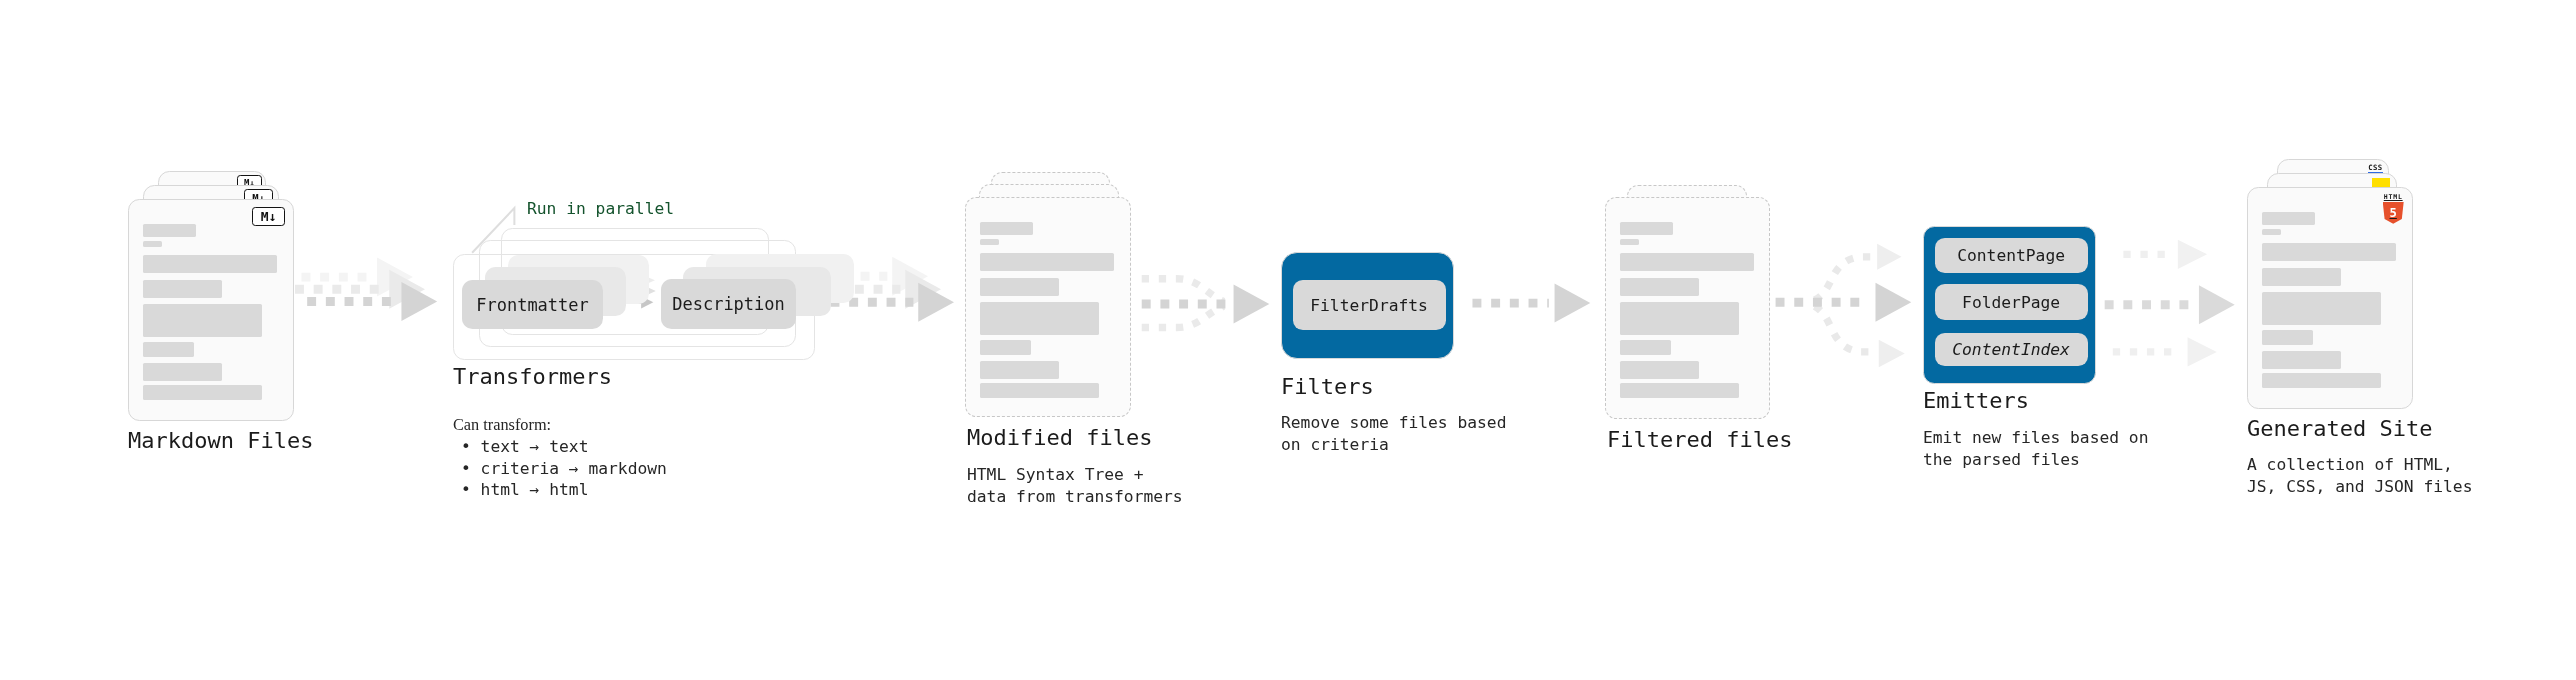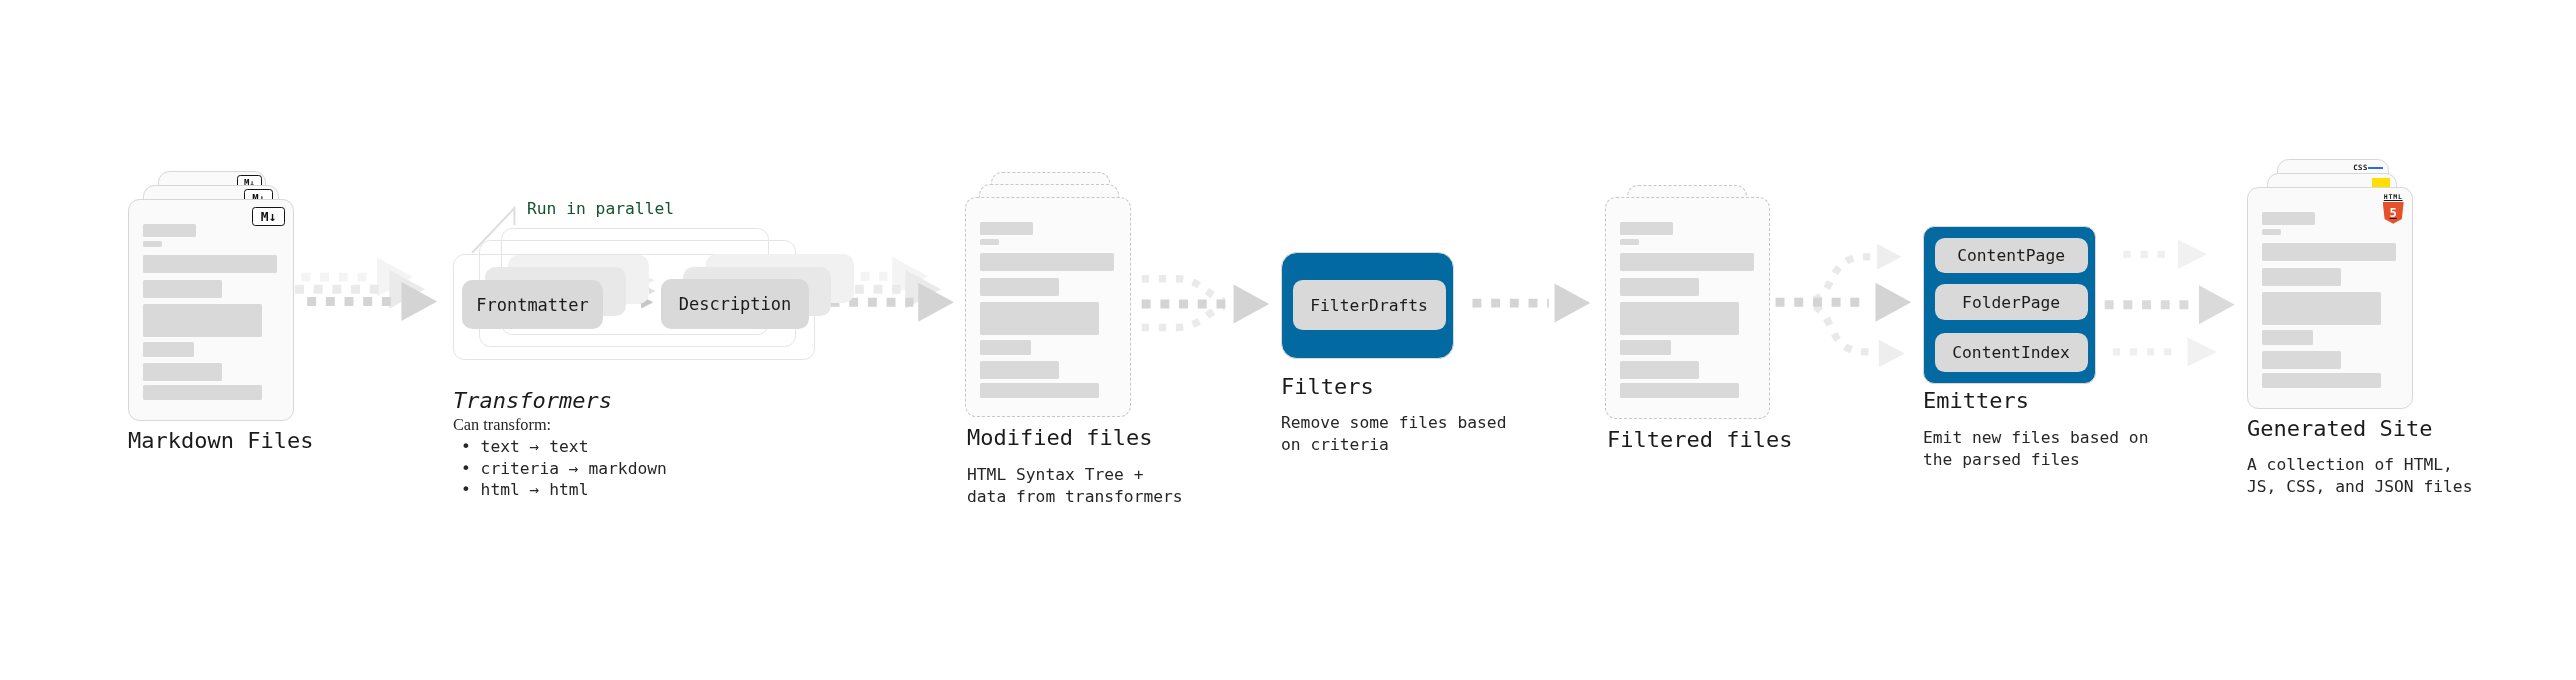--- a/index.html
+++ b/index.html
@@ -17,21 +17,21 @@
   .caption{position:absolute;font-size:16.3px;color:#262626;white-space:pre;line-height:21.5px;}
   .note{position:absolute;font-size:16.3px;color:#14532d;white-space:pre;}
   .obox{position:absolute;border:1.6px solid #e4e4e4;border-radius:11.4px;box-sizing:border-box;}
   .wbox{position:absolute;background:#0369a1;border:1.6px solid #d9d9d9;border-radius:11.4px;box-sizing:border-box;}
   .pill{position:absolute;background:#d9d9d9;border-radius:10.6px;display:flex;align-items:center;justify-content:center;
     font-size:17px;color:#1b1b1b;box-sizing:border-box;white-space:pre;}
   .pill.small{font-size:16.3px;border-radius:9.8px;}
   .ghost{position:absolute;border-radius:10.6px;}
   .g1{background:#e8e8e8;}
   .g2{background:#f1f1f1;}
-  .badge-css{position:absolute;display:flex;align-items:center;}
+  .badge-css{position:absolute;display:flex;flex-direction:column;align-items:center;}
   .badge-css .t{font-size:7.3px;font-weight:bold;color:#141414;line-height:7.3px;letter-spacing:0.4px;}
   .badge-css .u{width:15.4px;height:2.4px;background:#2d6ae3;margin-top:0.8px;}
   .badge-js{position:absolute;background:#ffdf00;}
   .badge-html5{position:absolute;width:23px;display:flex;flex-direction:column;align-items:center;text-decoration:underline;}
   .badge-html5 .t{font-size:6.5px;font-weight:bold;color:#141414;letter-spacing:0.8px;line-height:7.3px;}
   .badge-html5 .shield{width:21px;height:22px;margin-top:0.8px;background:#e6502b;
     clip-path:polygon(0% 0%,100% 0%,91% 78%,50% 100%,9% 78%);
     display:flex;align-items:center;justify-content:center;color:#ffffff;font-size:12.2px;font-weight:bold;}
 </style>
 </head>
@@ -141,23 +141,23 @@
   <div class="obox" style="left:501px;top:228px;width:268px;height:107px;"></div>
   <div class="obox" style="left:479px;top:240px;width:317px;height:107px;"></div>
   <div class="obox" style="left:453px;top:254px;width:362px;height:106px;"></div>
 
   <div class="ghost g2" style="left:508px;top:255px;width:141px;height:49px;"></div>
   <div class="ghost g2" style="left:706px;top:254px;width:148px;height:49px;"></div>
   <div class="ghost g1" style="left:485px;top:267px;width:141px;height:49px;"></div>
   <div class="ghost g1" style="left:683px;top:267px;width:148px;height:49px;"></div>
 
   <div class="pill" style="left:462px;top:280px;width:141px;height:49px;">Frontmatter</div>
-  <div class="pill" style="left:661px;top:279px;width:148px;height:50px;">Description</div>
-
-  <div class="label" style="left:453px;top:388px;font-style:italic;">Transformers</div>
+  <div class="pill" style="left:661px;top:279px;width:135px;height:50px;">Description</div>
+
+  <div class="label" style="left:453px;top:364px;">Transformers</div>
   <div class="caption" style="left:453px;top:414px;font-family:Liberation Serif, serif;">Can transform:</div>
   <div class="caption" style="left:461px;top:436px;">• text → text</div>
   <div class="caption" style="left:461px;top:458px;">• criteria → markdown</div>
   <div class="caption" style="left:461px;top:479px;">• html → html</div>
 
   <div class="doc dashed" style="left:991px;top:172px;width:119px;height:49px;"></div>
   <div class="doc dashed" style="left:979px;top:184px;width:140px;height:49px;"></div>
   <div class="doc dashed" style="left:965px;top:197px;width:166px;height:220px;">
     <div class="bar" style="left:14px;top:24.4px;width:53px;height:12.2px;"></div>
     <div class="bar" style="left:14px;top:41px;width:18.7px;height:5.7px;"></div>
@@ -188,21 +188,21 @@
     <div class="bar" style="left:14px;top:104px;width:119px;height:32.5px;"></div>
     <div class="bar" style="left:14px;top:142px;width:51px;height:14.6px;"></div>
     <div class="bar" style="left:14px;top:163px;width:79px;height:18px;"></div>
     <div class="bar" style="left:14px;top:185px;width:119px;height:15.4px;"></div>
   </div>
   <div class="label" style="left:1607px;top:427px;">Filtered files</div>
 
   <div class="wbox" style="left:1923px;top:226px;width:173px;height:158px;">
     <div class="pill small" style="left:10.6px;top:11.4px;width:153px;height:35px;">ContentPage</div>
     <div class="pill small" style="left:10.6px;top:57px;width:153px;height:36px;">FolderPage</div>
-    <div class="pill small" style="left:10.6px;top:106px;width:153px;height:39px;">ContentIndex</div>
+    <div class="pill small" style="left:10.6px;top:106px;width:153px;height:33px;font-style:italic;">ContentIndex</div>
   </div>
   <div class="label" style="left:1923px;top:388px;">Emitters</div>
   <div class="caption" style="left:1923px;top:427px;">Emit new files based on</div>
   <div class="caption" style="left:1923px;top:449px;text-align:right;">the parsed files</div>
 
   <div class="doc" style="left:2277px;top:159px;width:112px;height:49px;">
     <div class="badge-css" style="right:4.9px;top:4.1px;">
       <span class="t">CSS</span>
       <span class="u"></span>
     </div>

